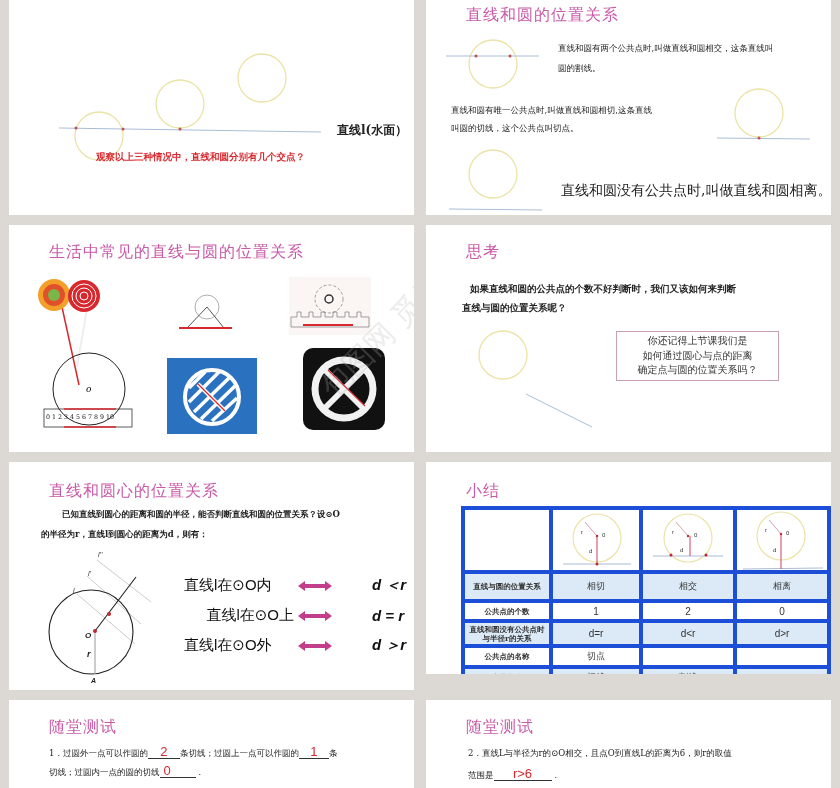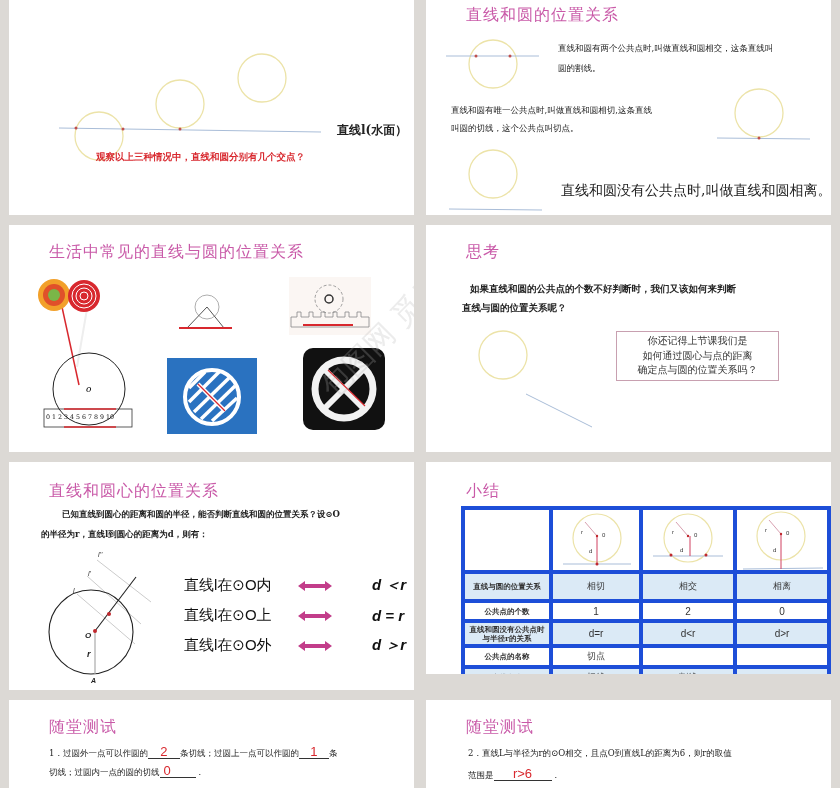--- a/index.html
+++ b/index.html
@@ -232,21 +232,21 @@
   </svg>
   <div class="rel-row" style="left:175px;top:114px;">
     <span class="lbl">直线l在⊙O内</span>
     <span class="arr">
       <svg width="34" height="10" style="left:0;top:0;">
           <path d="M0 5 L7 0 L7 3 L27 3 L27 0 L34 5 L27 10 L27 7 L7 7 L7 10 Z" fill="#c23d8a"></path>
         </svg>
     </span>
     <span class="cond">d ＜r</span>
   </div>
-  <div class="rel-row" style="left:175px;top:144px;">
+  <div class="rel-row" style="left:175px;top:144px;text-align:right;">
     <span class="lbl">直线l在⊙O上</span>
     <span class="arr">
       <svg width="34" height="10" style="left:0;top:0;">
           <path d="M0 5 L7 0 L7 3 L27 3 L27 0 L34 5 L27 10 L27 7 L7 7 L7 10 Z" fill="#c23d8a"></path>
         </svg>
     </span>
     <span class="cond">d = r</span>
   </div>
   <div class="rel-row" style="left:175px;top:174px;">
     <span class="lbl">直线l在⊙O外</span>

